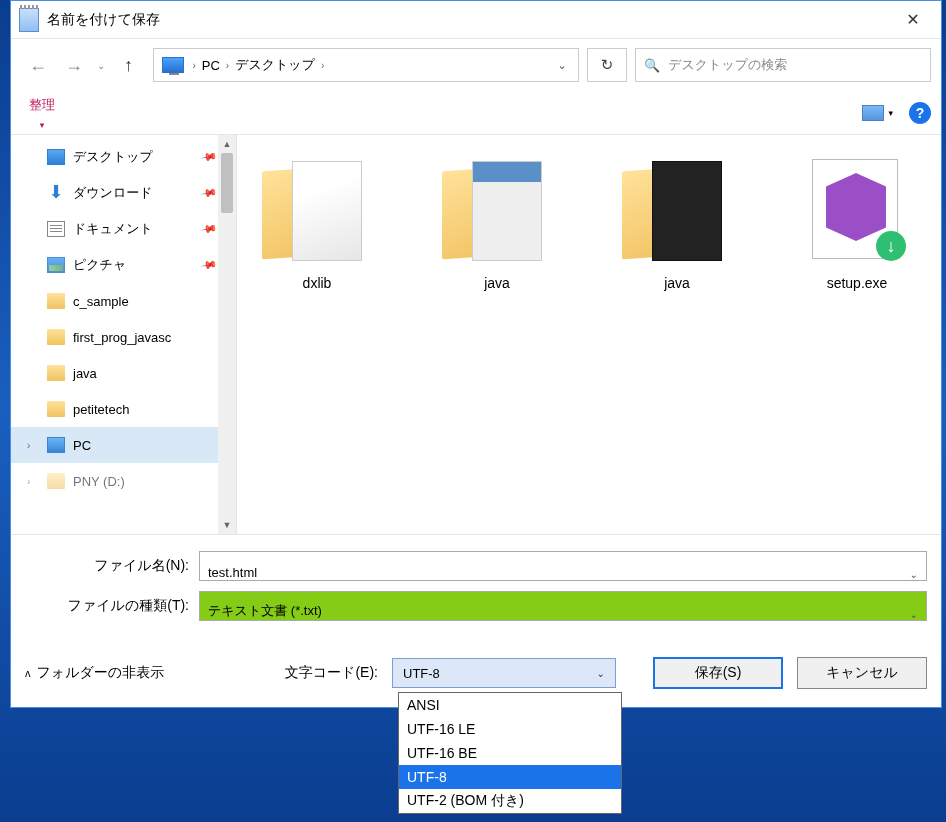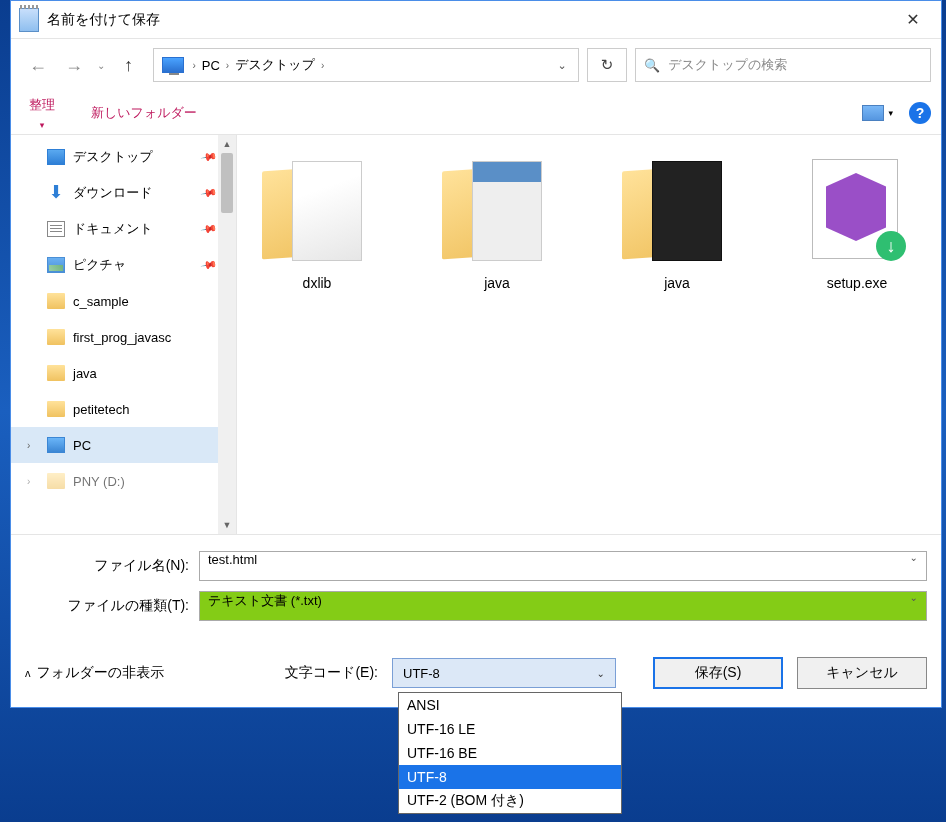--- a/index.html
+++ b/index.html
@@ -202,21 +202,21 @@
 
 .bottom {
   border-top: 1px solid #e5e5e5;
   padding: 16px 14px 18px 14px;
   background:#fff;
 }
 .row { display:flex; align-items:center; margin-bottom: 10px; }
 .row .label { width: 174px; text-align:right; padding-right: 10px; font-size:14px; }
 .row .field {
   flex:1; height:30px; border:1px solid #aaa;
-  display:flex; align-items:flex-start; padding:0 8px;
+  display:flex; align-items:flex-end; padding:0 8px;
   background:#fff;
 }
 .row .field.drop { background:#84cc16; }
 .row .field .chev { margin-left:auto; font-size:10px; color:#555; }
 .actions {
   display:flex; align-items:center; margin-top: 36px; gap: 14px;
 }
 .folder-hide { display:flex; align-items:center; gap:6px; font-size:14px; }
 .folder-hide .caret { font-size:11px; }
 .actions .spacer { flex:1; }
@@ -286,23 +286,20 @@
       <span class="search-icon">🔍</span>
       <span>デスクトップの検索</span>
     </div>
   </div>
 
   <div class="toolbar">
     <div class="tb-item">
       <span>整理</span>
         <span class="chev">▾</span>
     </div>
-    <div class="tb-item">
-      <span>新しいフォルダー</span>
-    </div>
     <div class="tb-right">
       <div style="display:flex;align-items:center;gap:4px">
         <span class="view-icon"></span>
         <span class="chev" style="font-size:9px">▾</span>
       </div>
       <div class="help-icon">?</div>
     </div>
   </div>
 
   <div class="body">

